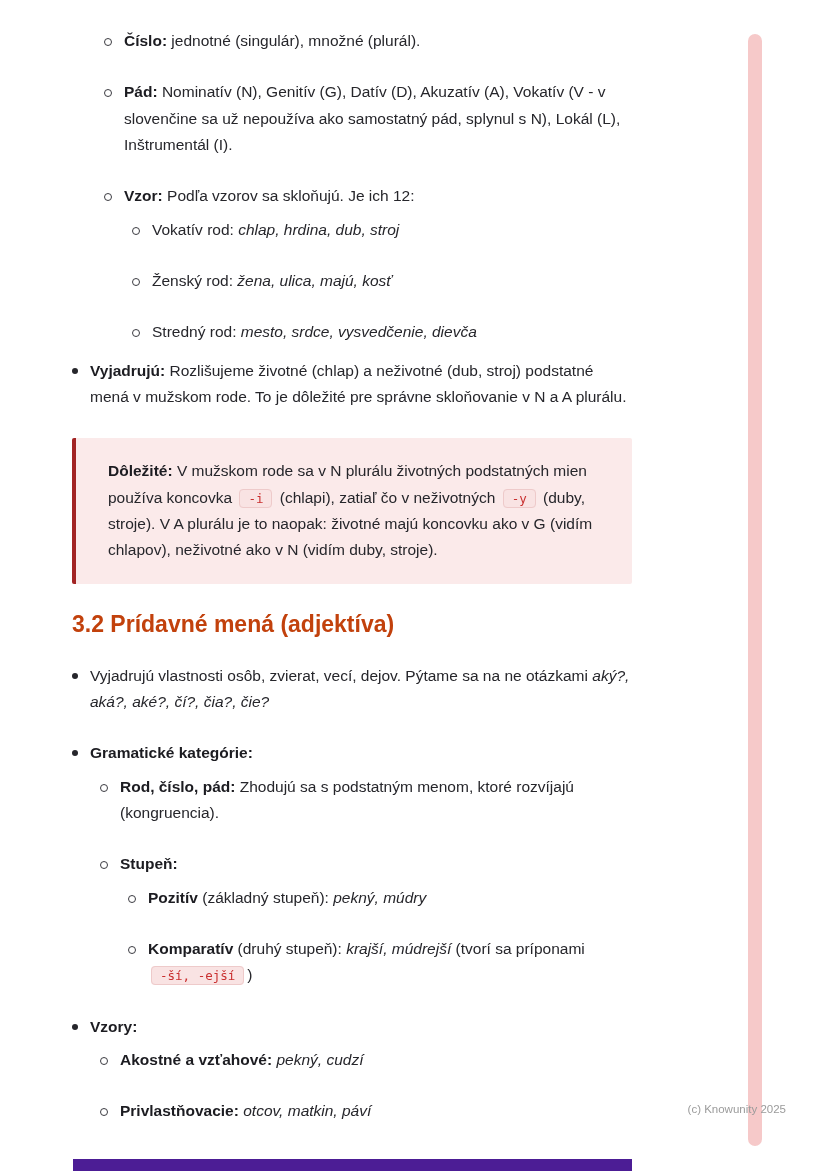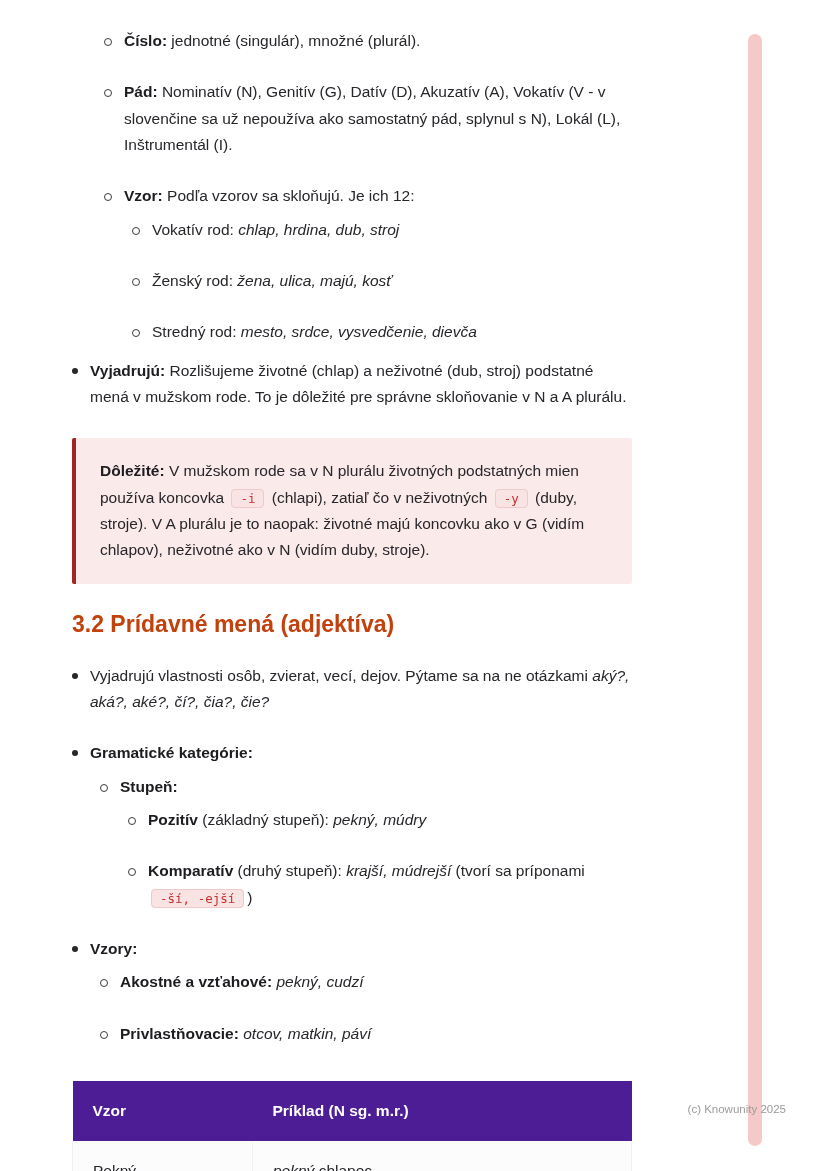--- a/index.html
+++ b/index.html
@@ -30,21 +30,21 @@
 
   .chip {
     font-family:"DejaVu Sans Mono","Liberation Mono",monospace;
     font-size:12.5px; color:#c92f2f; background:#f9e3e3;
     border:1px solid #eecaca; border-radius:4px;
     padding:1px 8px; margin:0 3px; white-space:nowrap;
   }
 
   .callout {
     margin-top:28px; background:#fbeaea; border-left:4px solid #a22424;
-    border-radius:2px; padding:20px 24px; width:560px;
+    border-radius:2px; padding:20px 32px; width:560px;
   }
 
   .section-heading {
     margin-top:26px; font-size:23px; line-height:1.25;
     font-weight:700; color:#c2410c;
   }
 
   .sec-list { margin-top:24px; }
 
   table.vzor-table {
@@ -137,20 +137,26 @@
         <div class="li-body">
           <span>Vyjadrujú vlastnosti osôb, zvierat, vecí, dejov. Pýtame sa na ne otázkami </span><em>aký?, aká?, aké?, čí?, čia?, čie?</em>
         </div>
       </li>
 
       <li>
         <span class="bullet b-solid"></span>
         <div class="li-body">
           <strong>Gramatické kategórie:</strong>
           <ul class="ul-nested-l2">
+            <li>
+              <span class="bullet b-hollow"></span>
+              <div class="li-body">
+                <strong>Rod, číslo, pád:</strong><span> Zhodujú sa s podstatným menom, ktoré rozvíjajú (kongruencia).</span>
+              </div>
+            </li>
             <li>
               <span class="bullet b-hollow"></span>
               <div class="li-body">
                 <strong>Stupeň:</strong>
                 <ul class="ul-nested-l3">
                   <li>
                     <span class="bullet b-hollow"></span>
                     <div class="li-body">
                       <strong>Pozitív</strong><span> (základný stupeň): </span><em>pekný, múdry</em>
                     </div>

